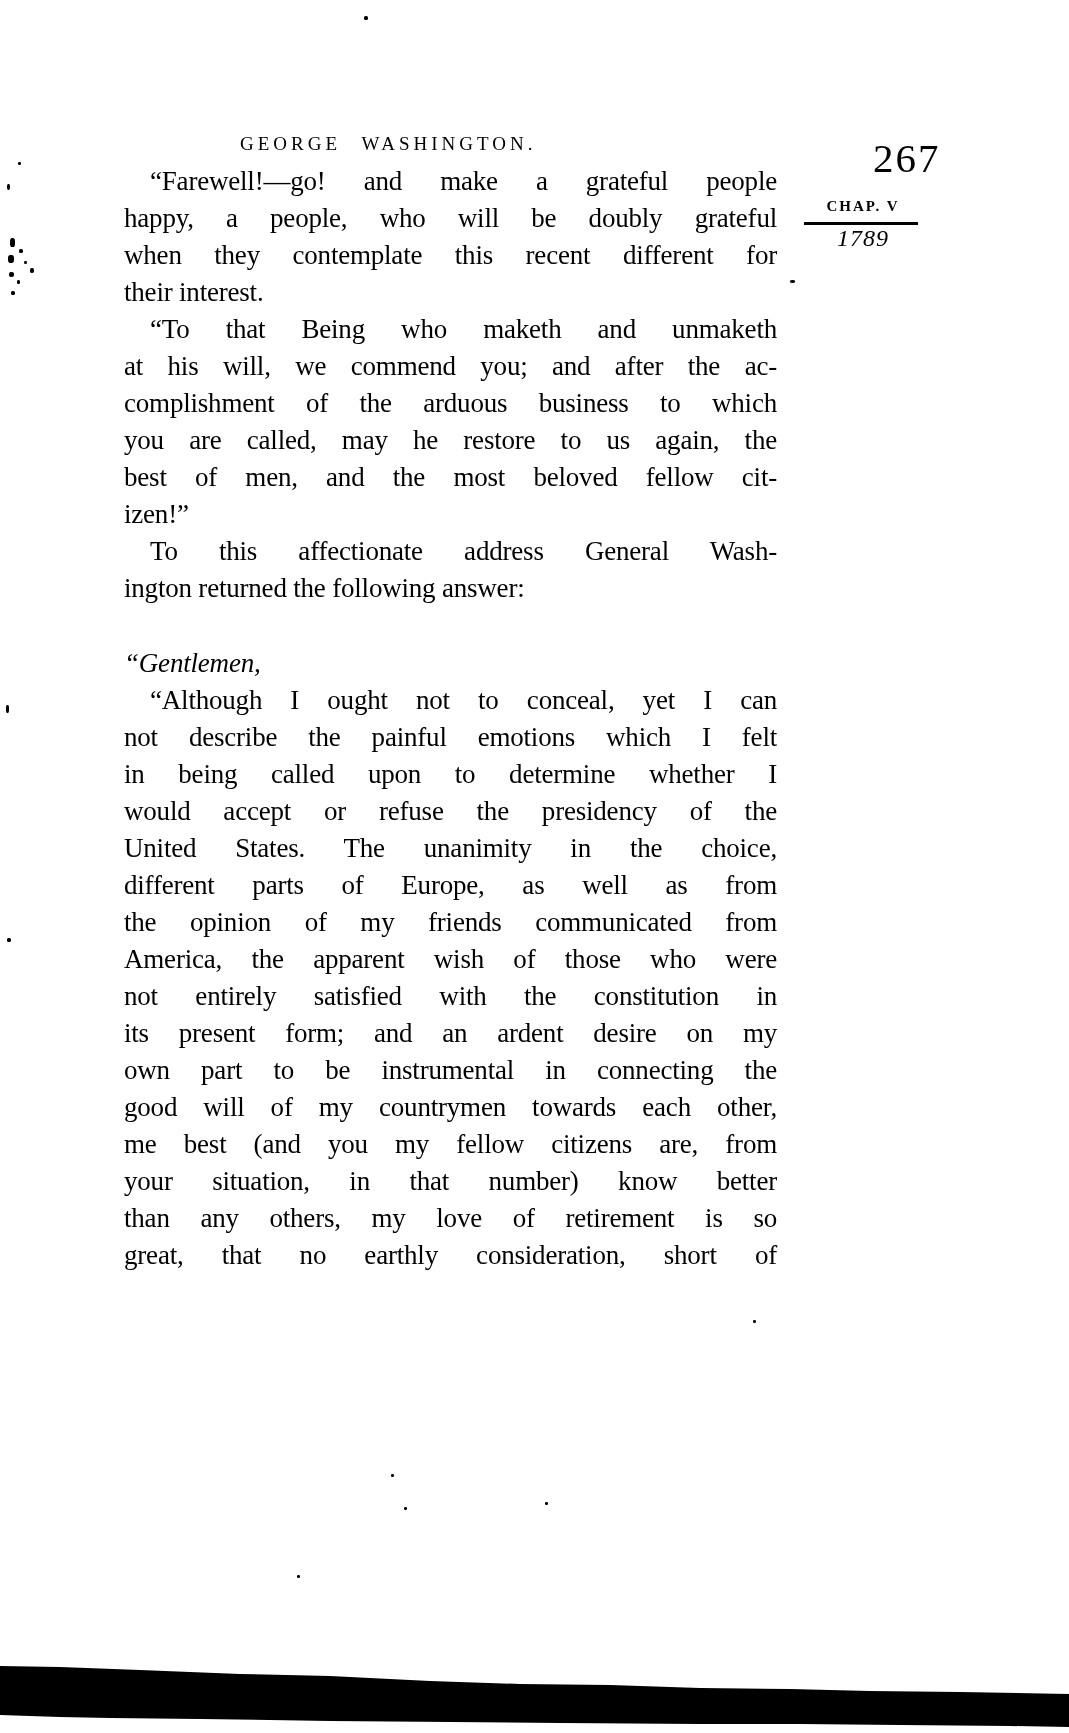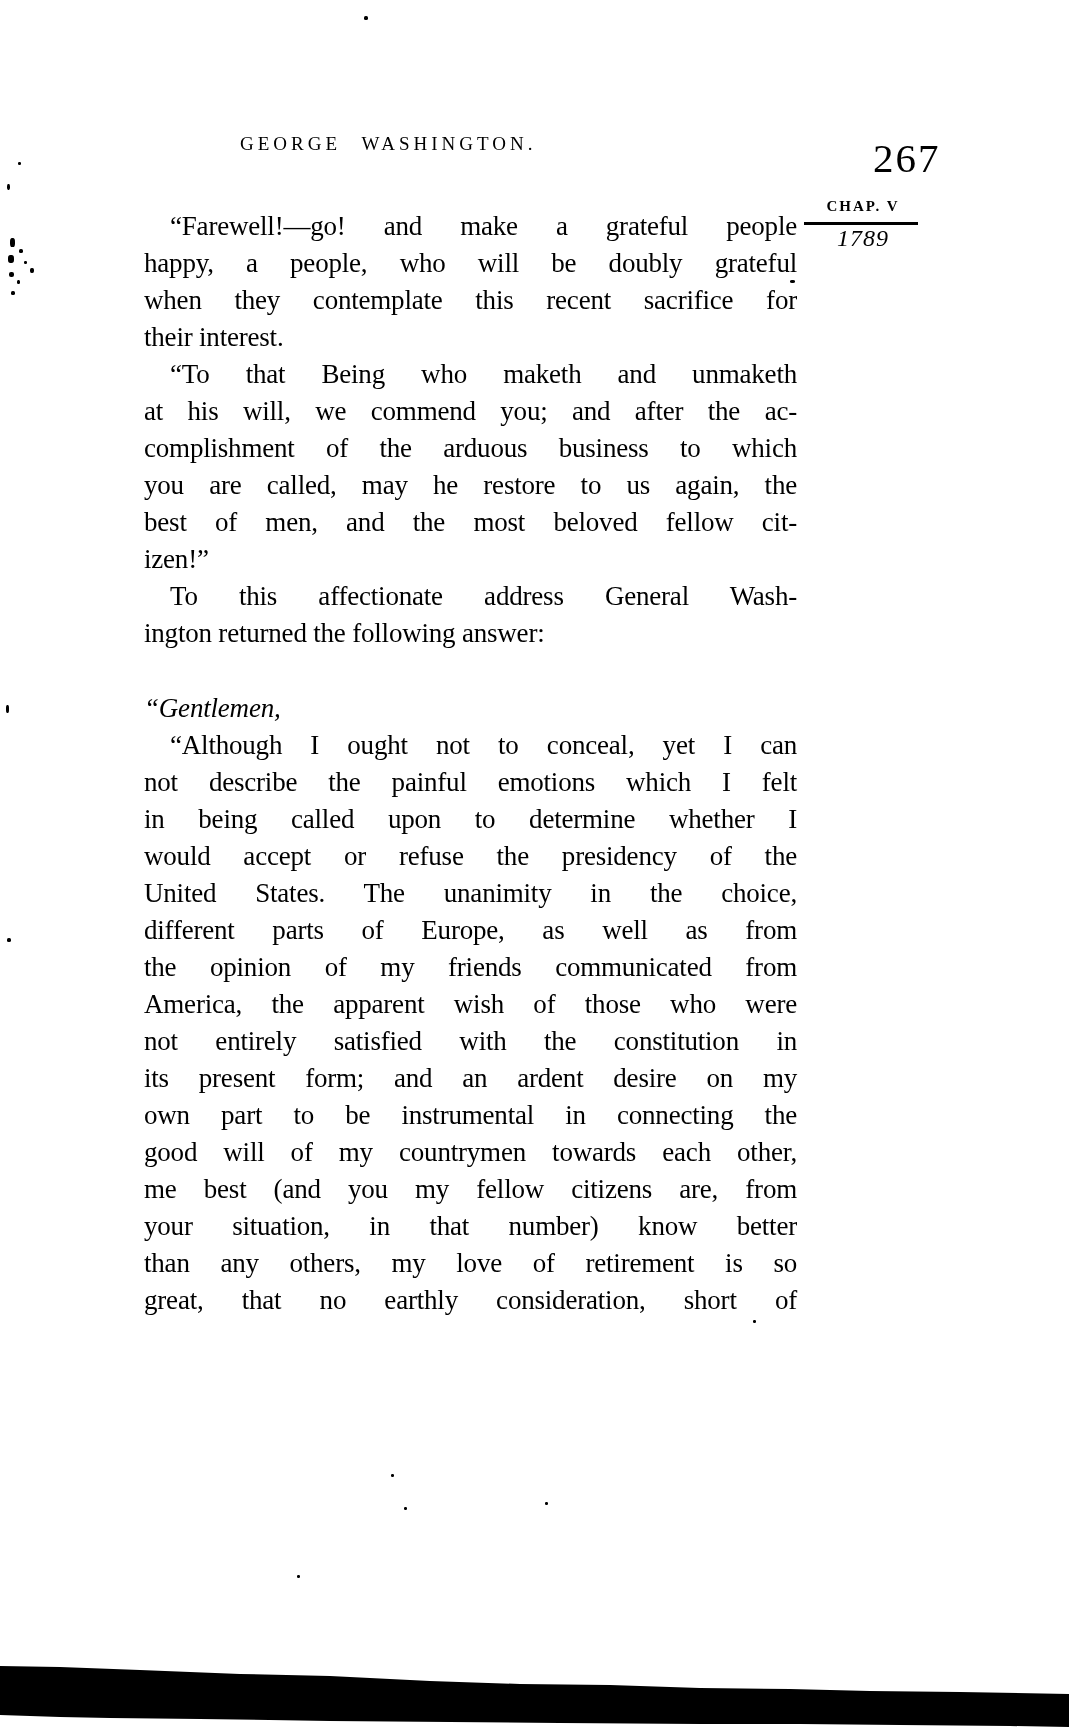--- a/index.html
+++ b/index.html
@@ -55,26 +55,25 @@
     width: 114px;
   }
   .margin-year {
     font-size: 24px;
     letter-spacing: 1px;
     font-style: italic;
   }
   .text-block {
     position: absolute;
     top: 163px;
-    left: 144px;
+    left: 124px;
     width: 653px;
     font-size: 27px;
     line-height: 37px;
     letter-spacing: -0.2px;
-    margin-top: 45px;
   }
   .line {
     height: 37px;
     text-align: justify;
     text-align-last: justify;
     white-space: normal;
   }
   .line.noj {
     text-align: left;
     text-align-last: left;
@@ -106,21 +105,21 @@
 
   <aside class="margin-note">
     <div class="margin-chapter">CHAP. V</div>
     <div class="margin-rule"></div>
     <div class="margin-year">1789</div>
   </aside>
 
   <main class="text-block" id="text-block">
       <div class="line indent">“Farewell!—go! and make a grateful people</div>
       <div class="line">happy, a people, who will be doubly grateful</div>
-      <div class="line">when they contemplate this recent sacrifice for</div>
+      <div class="line">when they contemplate this recent different for</div>
       <div class="line noj">their interest.</div>
       <div class="line indent">“To that Being who maketh and unmaketh</div>
       <div class="line">at his will, we commend you; and after the ac-</div>
       <div class="line">complishment of the arduous business to which</div>
       <div class="line">you are called, may he restore to us again, the</div>
       <div class="line">best of men, and the most beloved fellow cit-</div>
       <div class="line noj">izen!”</div>
       <div class="line indent">To this affectionate address General Wash-</div>
       <div class="line noj">ington returned the following answer:</div>
       <div class="line noj italic gap">“Gentlemen,</div>

